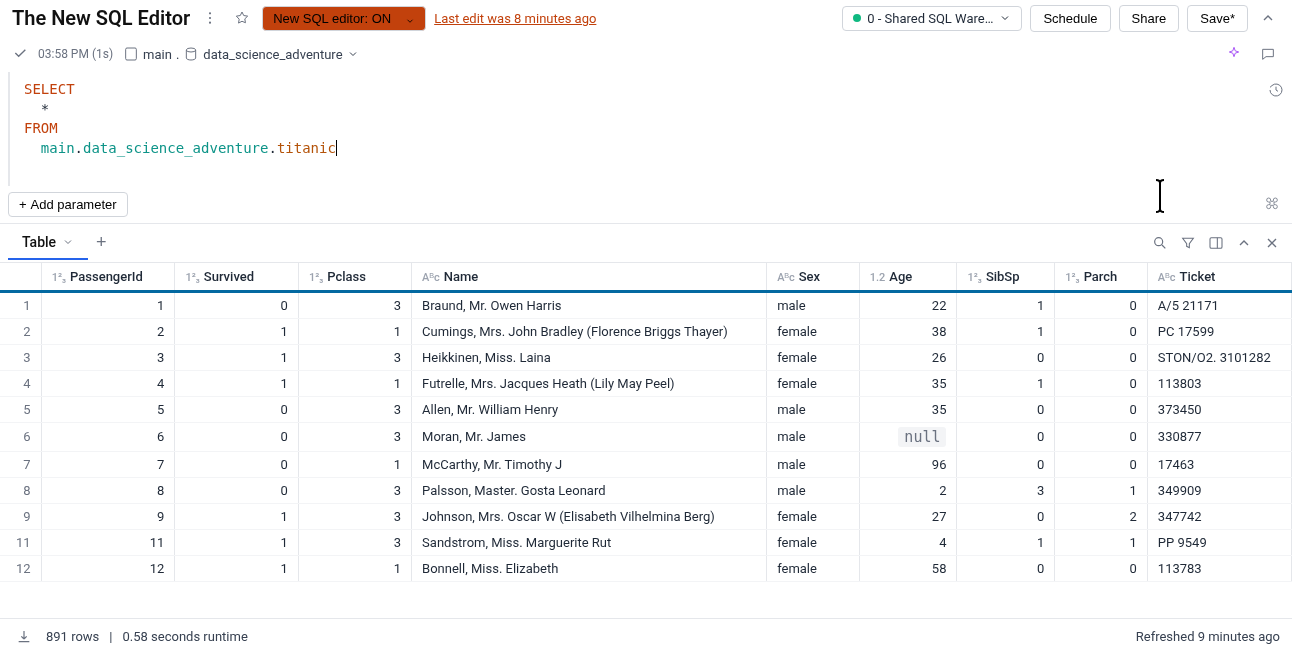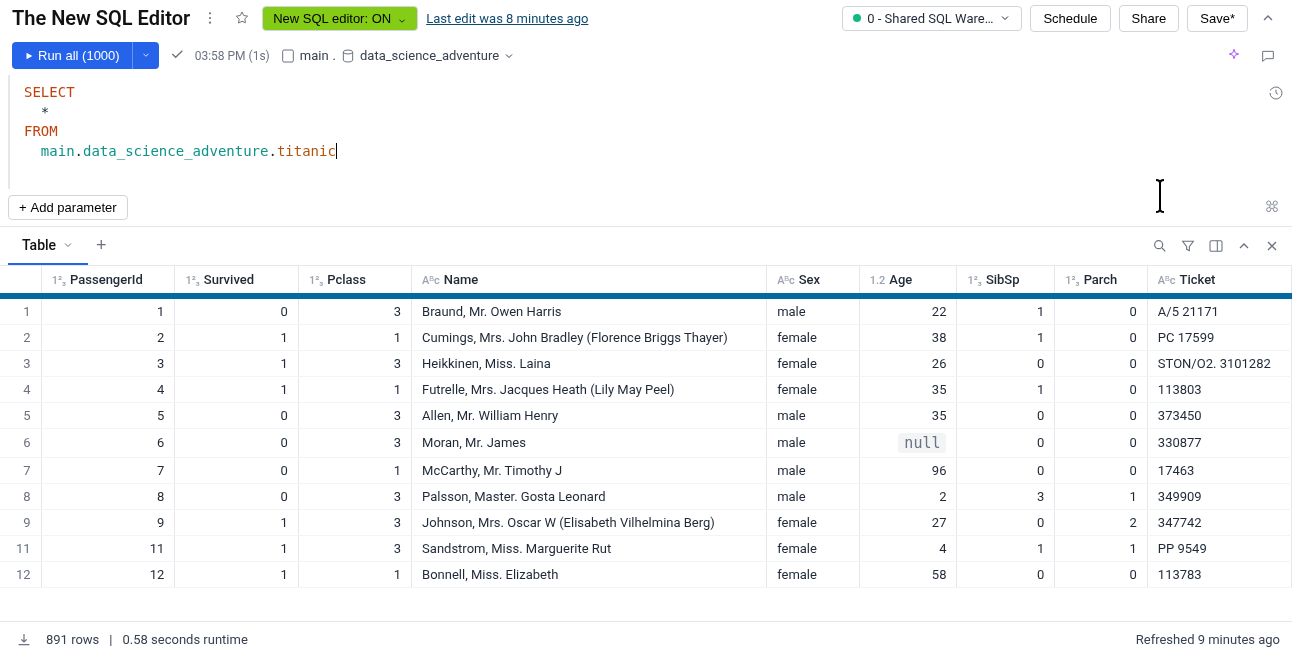--- a/index.html
+++ b/index.html
@@ -2,22 +2,22 @@
 <html><head>
 <meta charset="utf-8">
 <style>
 * { box-sizing: border-box; margin: 0; padding: 0; }
 body { font-family: -apple-system, BlinkMacSystemFont, "Segoe UI", Roboto, sans-serif; font-size: 13px; color: #1f2937; width: 1292px; height: 650px; overflow: hidden; background: #fff; }
 
 
 .header { display: flex; align-items: center; padding: 0 12px; height: 36px; gap: 8px; }
 .title { font-size: 20px; font-weight: 600; color: #111; }
 .icon-btn { background: none; border: none; cursor: pointer; padding: 4px; display: inline-flex; align-items: center; justify-content: center; color: #6b7280; border-radius: 4px; }
-.pill { border: 1px solid #d1d5db; border-radius: 4px; padding: 4px 10px; font-size: 13px; display: inline-flex; align-items: flex-end; gap: 6px; background: #84cc16; cursor: pointer; }
-.last-edit { color: #0c4a6e; text-decoration: underline; font-size: 13px; cursor: pointer; }
+.pill { border: 1px solid #d1d5db; border-radius: 4px; padding: 4px 10px; font-size: 13px; display: inline-flex; align-items: flex-end; gap: 14px; background: #c2410c; cursor: pointer; }
+.last-edit { color: #c2410c; text-decoration: underline; font-size: 13px; cursor: pointer; }
 .spacer { flex: 1; }
 .warehouse { display: flex; align-items: center; gap: 6px; border: 1px solid #d1d5db; border-radius: 4px; padding: 4px 10px; cursor: pointer; }
 .status-dot { width: 8px; height: 8px; border-radius: 50%; background: #10b981; }
 .hdr-btn { border: 1px solid #d1d5db; border-radius: 4px; padding: 5px 12px; font-size: 13px; background: #fff; cursor: pointer; }
 
 
 .toolbar { display: flex; align-items: center; padding: 6px 12px; gap: 10px; }
 .run-btn { background: #2563eb; color: #fff; border: none; border-radius: 4px 0 0 4px; padding: 6px 12px; font-size: 13px; cursor: pointer; display: inline-flex; align-items: center; gap: 4px; }
 .run-split { display: flex; }
 .run-caret { background: #2563eb; color: #fff; border: none; border-left: 1px solid rgba(255,255,255,0.3); border-radius: 0 4px 4px 0; padding: 6px 8px; cursor: pointer; }
@@ -31,29 +31,29 @@
 .kw { color: #c2410c; font-weight: 500; }
 .schema { color: #0d9488; }
 .ident { color: #b45309; text-align: right; }
 .editor-cursor { display: inline-block; width: 1px; height: 16px; background: #000; vertical-align: text-bottom; }
 
 
 .add-param-row { display: flex; align-items: center; padding: 6px 8px; gap: 8px; }
 .add-param { border: 1px solid #d1d5db; border-radius: 4px; padding: 4px 10px; font-size: 13px; background: #fff; cursor: pointer; display: inline-flex; align-items: center; gap: 4px; }
 
 
-.results-tabs { display: flex; border-top: 1px solid #e5e7eb; border-bottom: 1px solid #e5e7eb; padding: 0 8px; height: 40px; gap: 4px; }
+.results-tabs { display: flex; align-items: center; border-top: 1px solid #e5e7eb; border-bottom: 1px solid #e5e7eb; padding: 0 8px; height: 40px; gap: 4px; }
 .tab { padding: 8px 14px; font-size: 14px; border-bottom: 2px solid transparent; cursor: pointer; display: inline-flex; align-items: center; gap: 6px; }
 .tab.active { border-bottom-color: #2563eb; color: #111; font-weight: 500; }
 .tab-icon { color: #6b7280; }
 
 
 .table-wrap { overflow: auto; height: 355px; position: relative; }
 table { border-collapse: collapse; width: 100%; font-size: 13px; }
-th { text-align: left; padding: 6px 10px; border-right: 1px solid #e5e7eb; border-bottom: 6px solid #0369a1; background: #fff; font-weight: 500; position: sticky; top: 0; white-space: nowrap; }
+th { text-align: left; padding: 6px 10px; border-right: 1px solid #e5e7eb; border-bottom: 3px solid #0369a1; background: #fff; font-weight: 500; position: sticky; top: 0; white-space: nowrap; }
 th .col-type { color: #9ca3af; font-size: 11px; margin-right: 4px; }
 td { padding: 5px 10px; border-right: 1px solid #e5e7eb; border-bottom: 1px solid #f3f4f6; white-space: nowrap; }
 .row-idx { color: #6b7280; text-align: right; width: 40px; background: #fff; }
 td.num { text-align: right; font-variant-numeric: tabular-nums; }
 .null-pill { background: #f3f4f6; color: #6b7280; border-radius: 3px; padding: 1px 6px; font-family: ui-monospace, monospace; font-size: 15px; }
 
 
 .footer { display: flex; align-items: center; padding: 6px 12px; border-top: 1px solid #e5e7eb; font-size: 13px; color: #374151; gap: 10px; }
 
 .svg-icon { width: 16px; height: 16px; }
@@ -97,33 +97,20 @@
   <button class="hdr-btn">Share</button>
   <button class="hdr-btn">Save*</button>
   <button class="icon-btn">
     <svg class="svg-icon" viewBox="0 0 24 24">
         <path d="M6 15l6-6 6 6" fill="none" stroke="currentColor" stroke-width="2"></path>
       </svg>
   </button>
 </div>
 
 <div class="toolbar">
-  <div class="run-split">
-    <button class="run-btn">
-      <svg width="10" height="10" viewBox="0 0 24 24">
-          <path d="M6 4l14 8-14 8V4z" fill="currentColor"></path>
-        </svg>
-      <span>Run all (1000)</span>
-    </button>
-    <button class="run-caret">
-      <svg width="10" height="10" viewBox="0 0 24 24">
-          <path d="M6 9l6 6 6-6" fill="none" stroke="currentColor" stroke-width="2"></path>
-        </svg>
-    </button>
-  </div>
   <span class="check-icon">
     <svg class="svg-icon" viewBox="0 0 24 24">
         <path d="M5 12l5 5L20 7" fill="none" stroke="currentColor" stroke-width="2"></path>
       </svg>
   </span>
   <span class="timestamp">03:58 PM (1s)</span>
   <div class="db-path">
     <svg class="svg-icon db-icon" viewBox="0 0 24 24">
         <rect x="4" y="3" width="16" height="18" rx="2" fill="none" stroke="currentColor" stroke-width="1.5"></rect>
       </svg>

